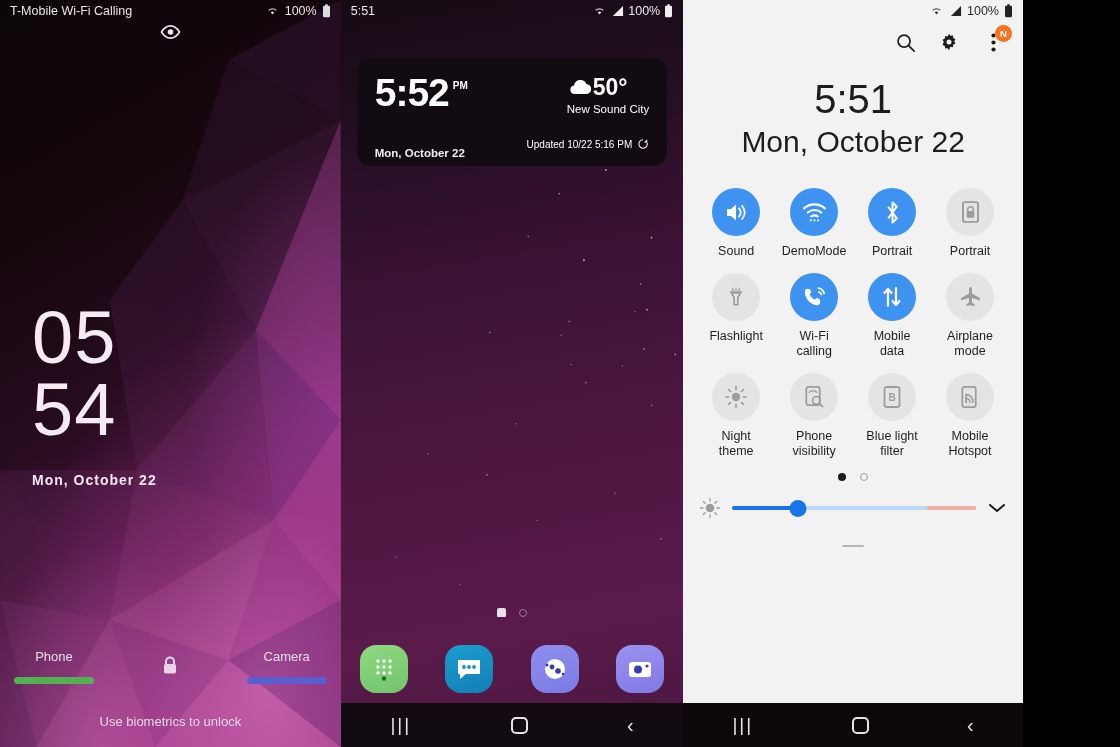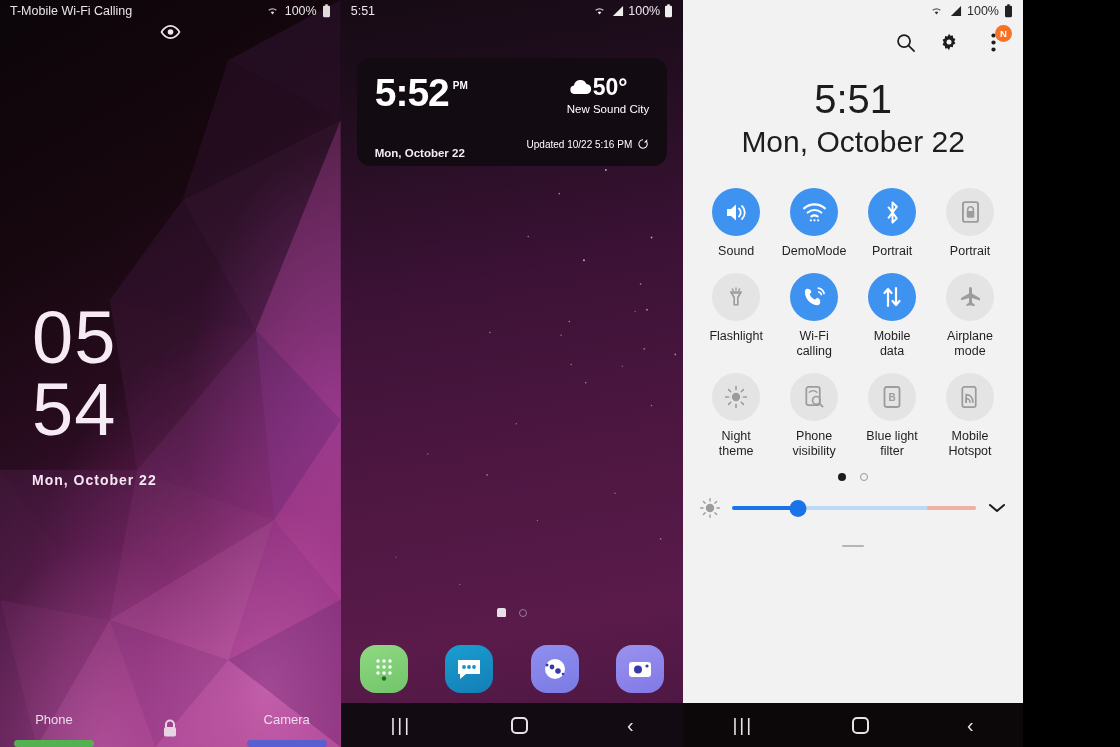--- a/index.html
+++ b/index.html
@@ -211,20 +211,21 @@
           <svg width="16" height="19" viewBox="0 0 16 19">
             <path d="M4 8V5.5a4 4 0 0 1 8 0V8" fill="none" stroke="#e6d5e5" stroke-width="2"></path>
             <rect x="2" y="8" width="12" height="9.5" rx="1.8" fill="#e6d5e5"></rect>
           </svg>
         </div>
         <div class="sc right">
           <div>Camera</div>
           <div class="pill"></div>
         </div>
       </div>
+      <div class="lock-hint">Use biometrics to unlock</div>
     </div>
   </div>
 
   <div class="panel-home">
     <svg class="home-stars" viewBox="0 0 375 747">
       <circle cx="290" cy="186" r="1" fill="#fff" opacity=".7"></circle>
       <circle cx="239" cy="212" r=".9" fill="#fff" opacity=".5"></circle>
       <circle cx="205" cy="259" r=".8" fill="#fff" opacity=".5"></circle>
       <circle cx="340" cy="260" r="1" fill="#fff" opacity=".6"></circle>
       <circle cx="266" cy="285" r="1.1" fill="#fff" opacity=".65"></circle>

